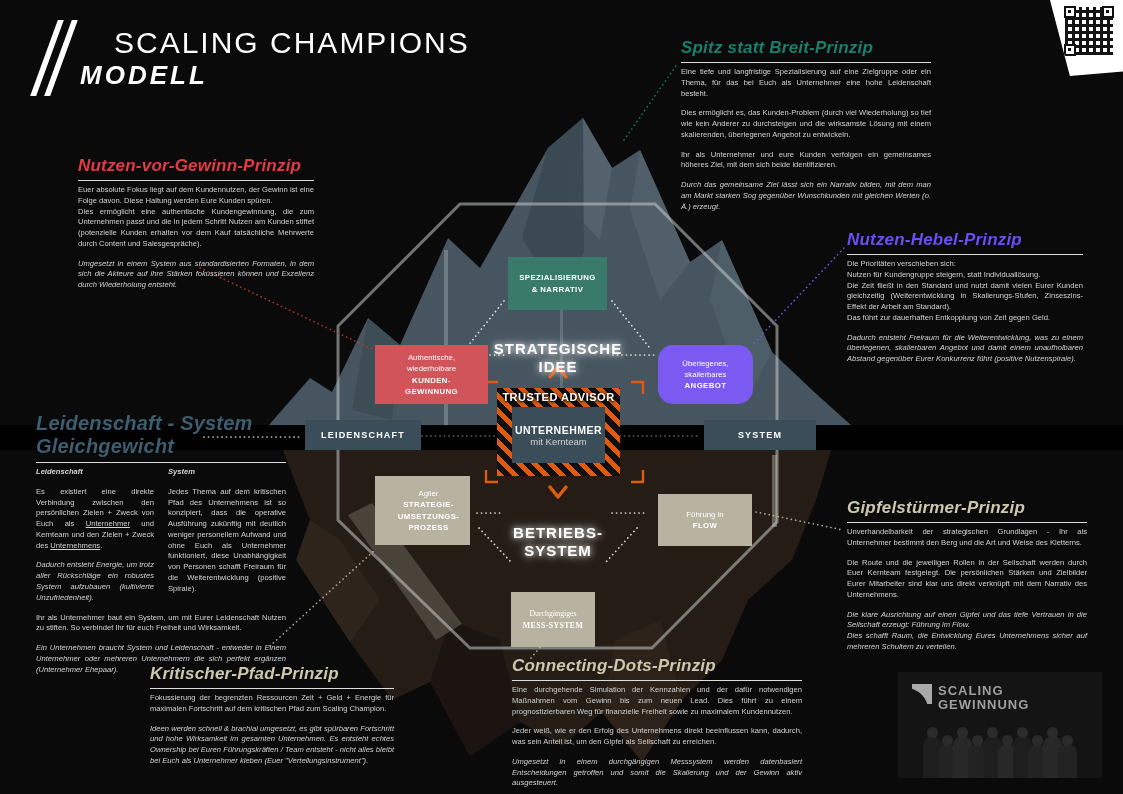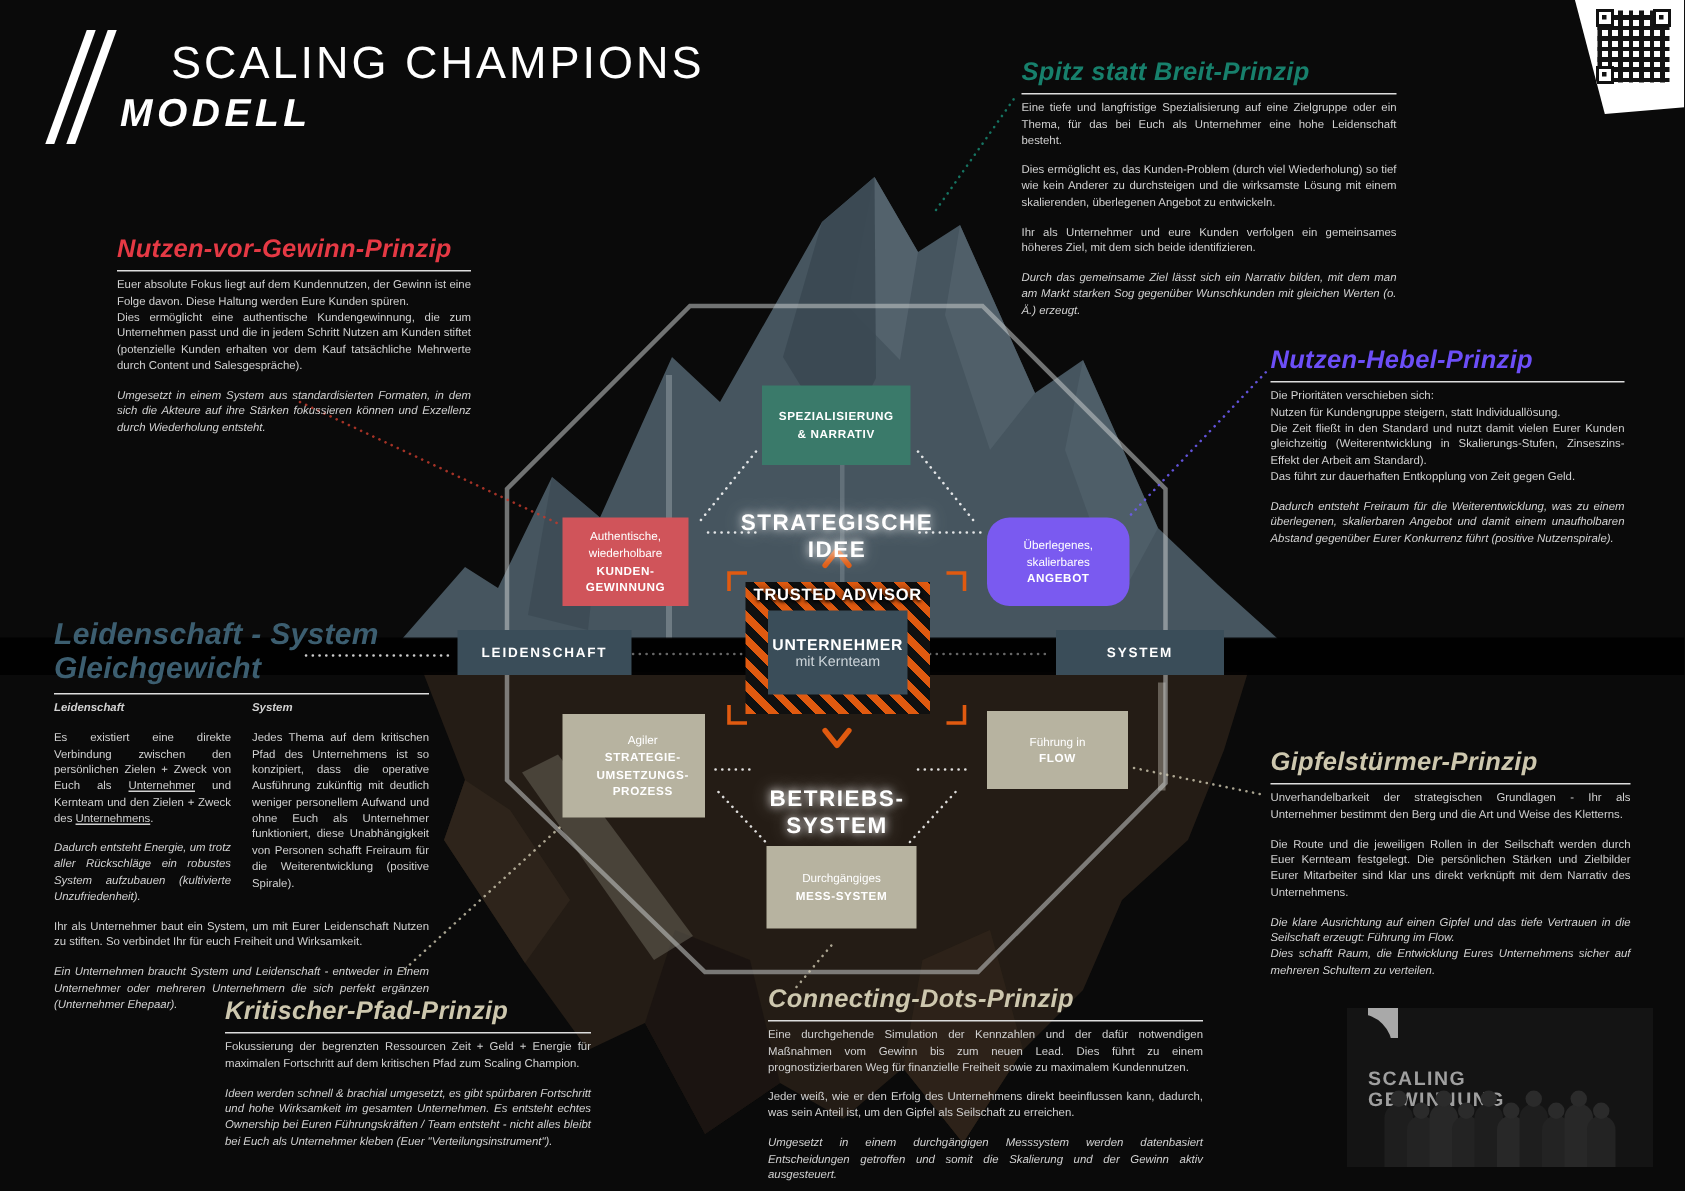--- a/index.html
+++ b/index.html
@@ -48,21 +48,21 @@
   .hazard{position:absolute;left:497px;top:388px;width:123px;height:88px;
           background:repeating-linear-gradient(45deg,#e05a10 0 5px,#101010 5px 11px);}
   .hazard .ta{position:absolute;left:0;right:0;top:3px;text-align:center;font-weight:800;font-size:11px;color:#fff;
               letter-spacing:.5px;text-shadow:0 1px 2px #000,0 0 4px #000;}
   .hazard .inner{position:absolute;left:15px;right:15px;top:19px;bottom:13px;background:#3a4d59;
                  display:flex;flex-direction:column;align-items:center;justify-content:center;}
   .hazard .inner .l1{font-weight:800;font-size:10.5px;letter-spacing:.5px;color:#fff;}
   .hazard .inner .l2{font-size:9.5px;color:#ccd4d9;}
   
   .photo{position:absolute;left:898px;top:672px;width:204px;height:106px;background:#141414;overflow:hidden;}
-  .photo .plogo{position:absolute;left:14px;top:0;display:flex;gap:20px;align-items:flex-start;flex-direction:column;}
+  .photo .plogo{position:absolute;left:14px;top:12px;display:flex;gap:6px;align-items:flex-start;}
   .plogo .icon{width:20px;height:20px;background:#a9a9a9;position:relative;overflow:hidden;}
   .plogo .icon i{position:absolute;left:-6px;bottom:-6px;width:22px;height:22px;background:#141414;border-radius:0 100% 0 0;display:block;}
   .plogo .ptxt{color:#9f9f9f;font-size:13px;font-weight:700;letter-spacing:1px;line-height:1.05;}
   .crowd{position:absolute;left:0;right:0;bottom:0;height:62px;display:flex;justify-content:center;align-items:flex-end;}
   .person{width:19px;height:34px;background:#232323;border-radius:9px 9px 0 0;margin:0 -2px;position:relative;}
   .person::before{content:"";position:absolute;left:4px;top:-9px;width:11px;height:11px;border-radius:50%;background:#2b2b2b;}
   .person:nth-child(odd){height:42px;background:#1e1e1e;}
   .person:nth-child(3n){background:#282828;}
   svg{position:absolute;left:0;top:0;}
 </style>
@@ -221,21 +221,21 @@
   <div class="dbox teal-box" style="left:508px;top:257px;width:99px;height:53px;">
     <span class="bd">SPEZIALISIERUNG</span>
     <span class="bd">&amp; NARRATIV</span>
   </div>
 
   <div class="glow" style="left:488px;top:340px;width:140px;">
     <span>STRATEGISCHE</span><br>
     <span>IDEE</span>
   </div>
 
-  <div class="dbox red-box" style="left:375px;top:345px;width:84px;height:59px;">
+  <div class="dbox red-box" style="left:375px;top:345px;width:113px;height:59px;">
     <span class="rg">Authentische,</span>
     <span class="rg">wiederholbare</span>
     <span class="bd">KUNDEN-</span>
     <span class="bd">GEWINNUNG</span>
   </div>
 
   <div class="dbox purple-box" style="left:658px;top:345px;width:95px;height:59px;border-radius:15px;">
     <span class="rg">Überlegenes,</span>
     <span class="rg">skalierbares</span>
     <span class="bd">ANGEBOT</span>
@@ -256,31 +256,31 @@
     <span>SYSTEM</span>
   </div>
 
   <div class="dbox beige-box" style="left:375px;top:476px;width:95px;height:69px;padding-left:12px;">
     <span class="rg">Agiler</span>
     <span class="bd">STRATEGIE-</span>
     <span class="bd">UMSETZUNGS-</span>
     <span class="bd">PROZESS</span>
   </div>
 
-  <div class="dbox beige-box" style="left:658px;top:474px;width:94px;height:52px;">
+  <div class="dbox beige-box" style="left:658px;top:494px;width:94px;height:52px;">
     <span class="rg">Führung in</span>
     <span class="bd">FLOW</span>
   </div>
 
   <div class="glow" style="left:488px;top:524px;width:140px;">
     <span>BETRIEBS-</span><br>
     <span>SYSTEM</span>
   </div>
 
-  <div class="dbox beige-box" style="left:511px;top:564px;width:100px;height:55px;">
+  <div class="dbox beige-box" style="left:511px;top:592px;width:84px;height:55px;font-family:Liberation Serif, serif;">
     <span class="rg">Durchgängiges</span>
     <span class="bd">MESS-SYSTEM</span>
   </div>
 
   <div class="photo">
     <div class="plogo">
       <span class="icon">
           <i></i>
         </span>
       <span class="ptxt">

